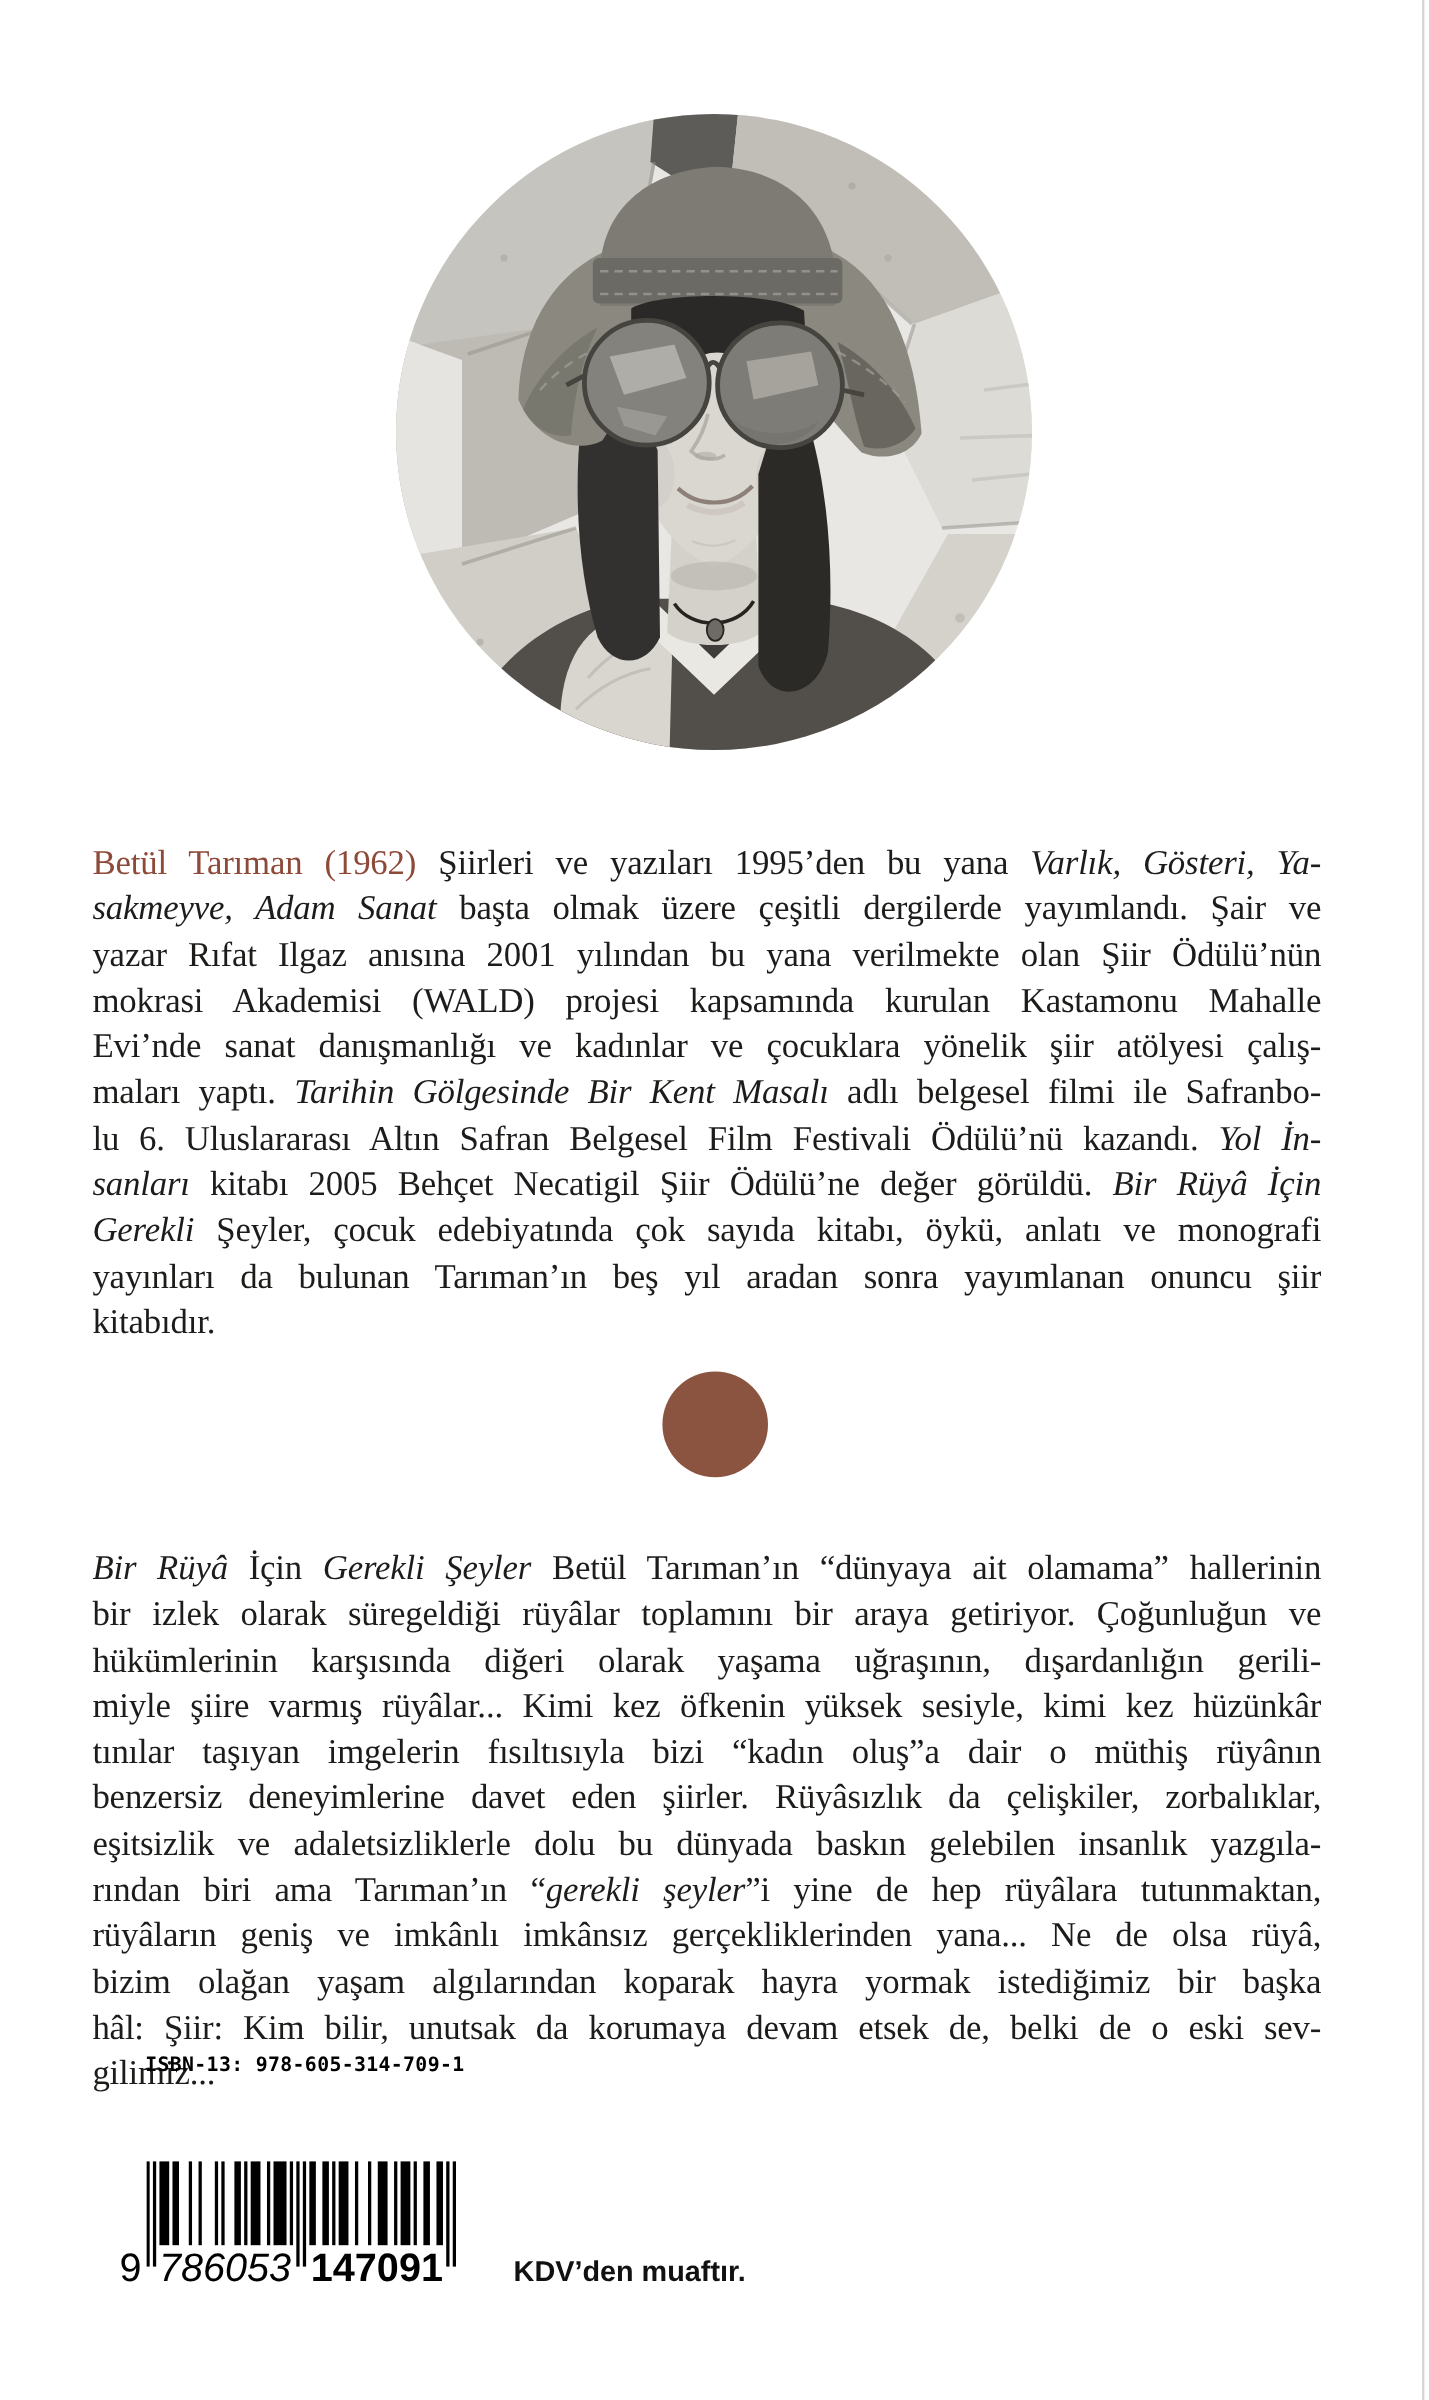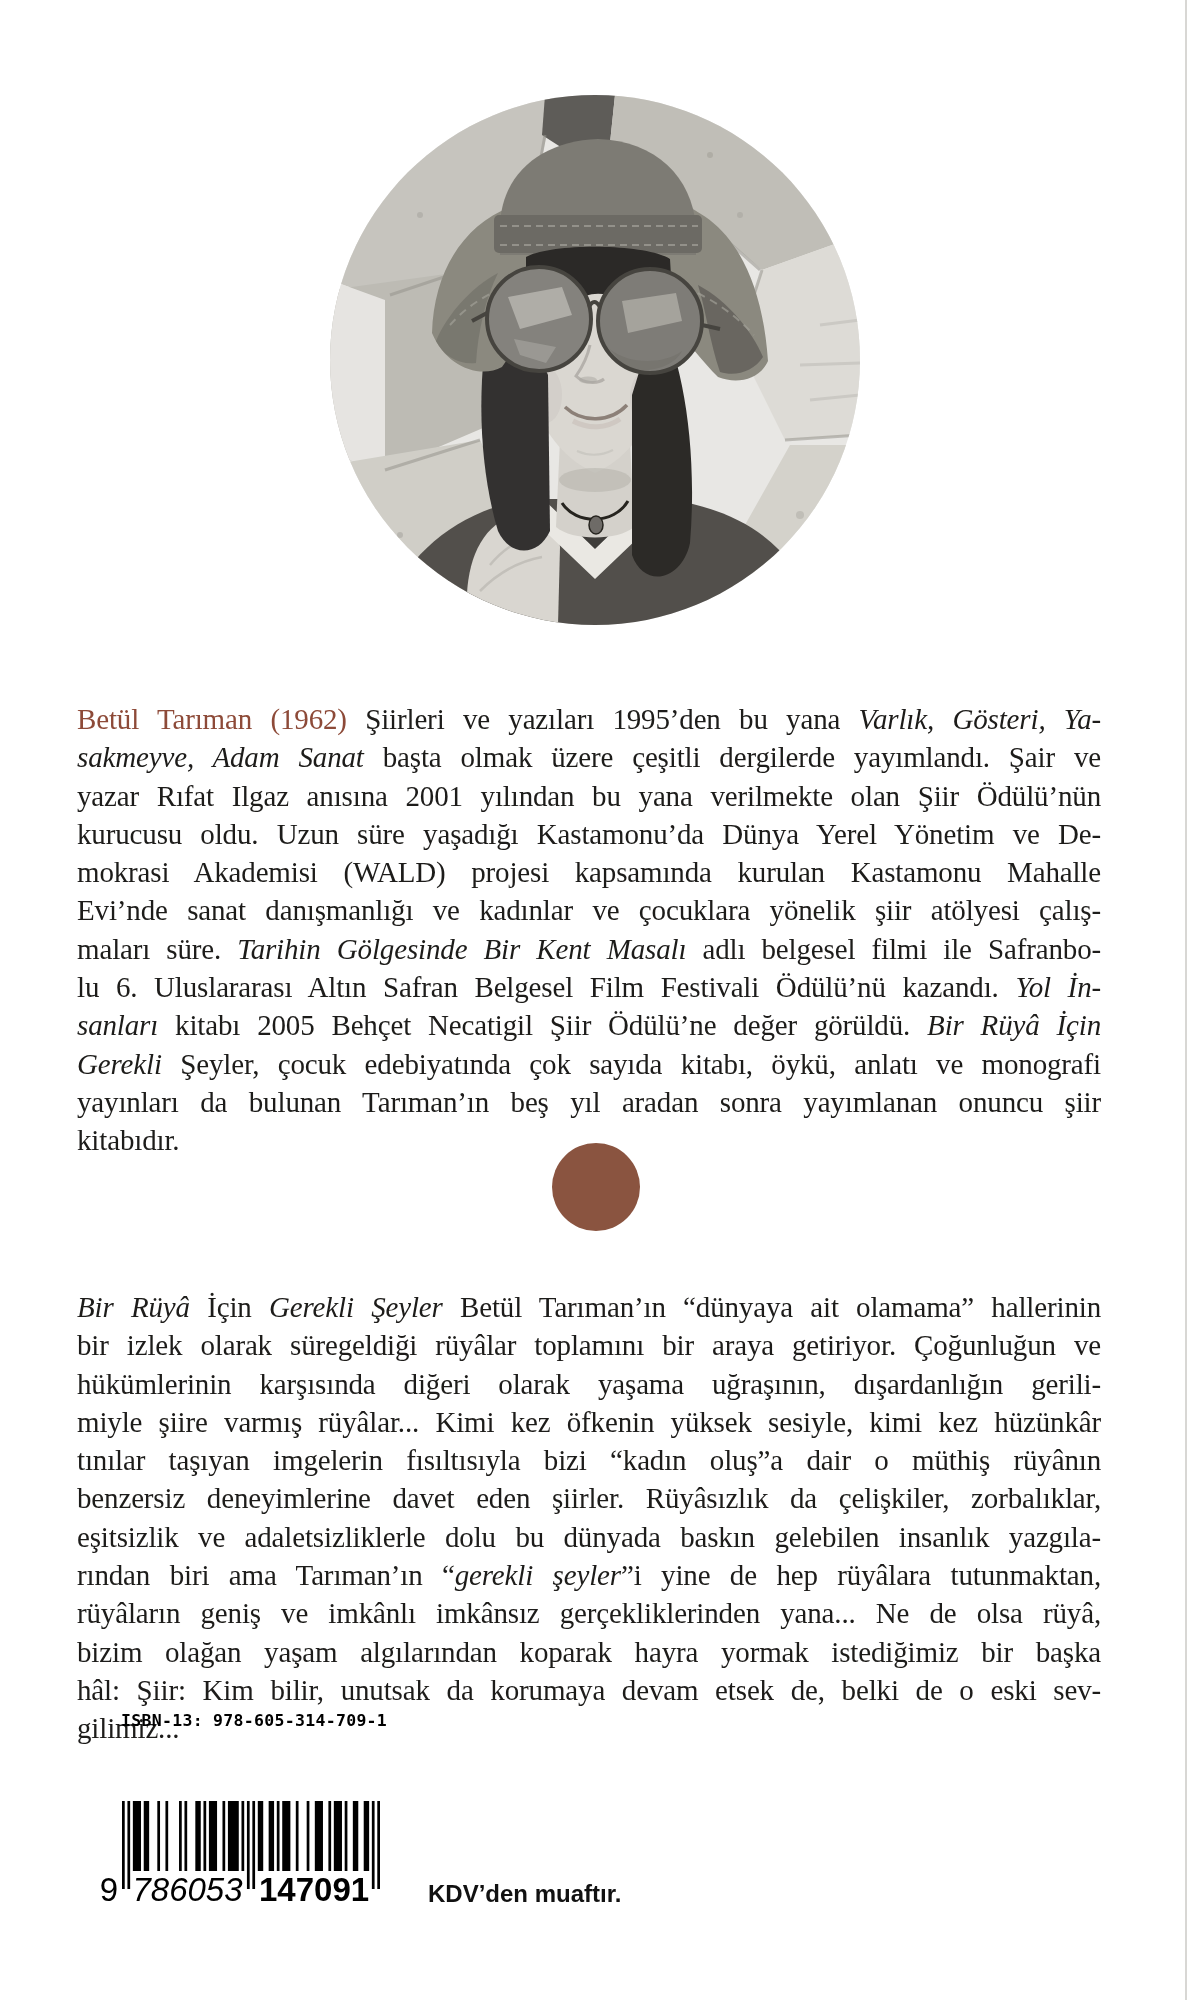--- a/index.html
+++ b/index.html
@@ -109,24 +109,23 @@
         <path d="M232,408 C246,430 284,430 298,406" fill="none" stroke="#26241f" stroke-width="3"></path>
         <ellipse cx="266" cy="430" rx="7" ry="9" fill="#6e6b67" stroke="#26241f" stroke-width="1.5"></ellipse>
       </g>
     </g>
   </svg>
 
   <div class="para" id="bio">
       <div class="pline"><span class="run-bb">Betül Tarıman</span><span class="run-n"> </span><span class="run-br">(1962)</span><span class="run-n"> Şiirleri ve yazıları 1995’den bu yana </span><span class="run-i">Varlık, Gösteri, Ya-</span></div>
       <div class="pline"><span class="run-i">sakmeyve, Adam Sanat</span><span class="run-n"> başta olmak üzere çeşitli dergilerde yayımlandı. Şair ve</span></div>
       <div class="pline"><span class="run-n">yazar Rıfat Ilgaz anısına 2001 yılından bu yana verilmekte olan Şiir Ödülü’nün</span></div>
-      <div class="pline"><span class="run-n">kurucusu oldu. Uzun süre yaşadığı Kastamonu’da Dünya Yerel Yönetim ve De-</span></div>
       <div class="pline"><span class="run-n">mokrasi Akademisi (WALD) projesi kapsamında kurulan Kastamonu Mahalle</span></div>
       <div class="pline"><span class="run-n">Evi’nde sanat danışmanlığı ve kadınlar ve çocuklara yönelik şiir atölyesi çalış-</span></div>
-      <div class="pline"><span class="run-n">maları süre. </span><span class="run-i">Tarihin Gölgesinde Bir Kent Masalı</span><span class="run-n"> adlı belgesel filmi ile Safranbo-</span></div>
+      <div class="pline"><span class="run-n">maları yaptı. </span><span class="run-i">Tarihin Gölgesinde Bir Kent Masalı</span><span class="run-n"> adlı belgesel filmi ile Safranbo-</span></div>
       <div class="pline"><span class="run-n">lu 6. Uluslararası Altın Safran Belgesel Film Festivali Ödülü’nü kazandı. </span><span class="run-i">Yol İn-</span></div>
       <div class="pline"><span class="run-i">sanları</span><span class="run-n"> kitabı 2005 Behçet Necatigil Şiir Ödülü’ne değer görüldü. </span><span class="run-i">Bir Rüyâ İçin</span></div>
       <div class="pline"><span class="run-i">Gerekli</span><span class="run-n"> Şeyler, çocuk edebiyatında çok sayıda kitabı, öykü, anlatı ve monografi</span></div>
       <div class="pline"><span class="run-n">yayınları da bulunan Tarıman’ın beş yıl aradan sonra yayımlanan onuncu şiir</span></div>
       <div class="pline last"><span class="run-n">kitabıdır.</span></div>
     </div>
 
   <div class="dot"></div>
 
   <div class="para" id="blurb">

